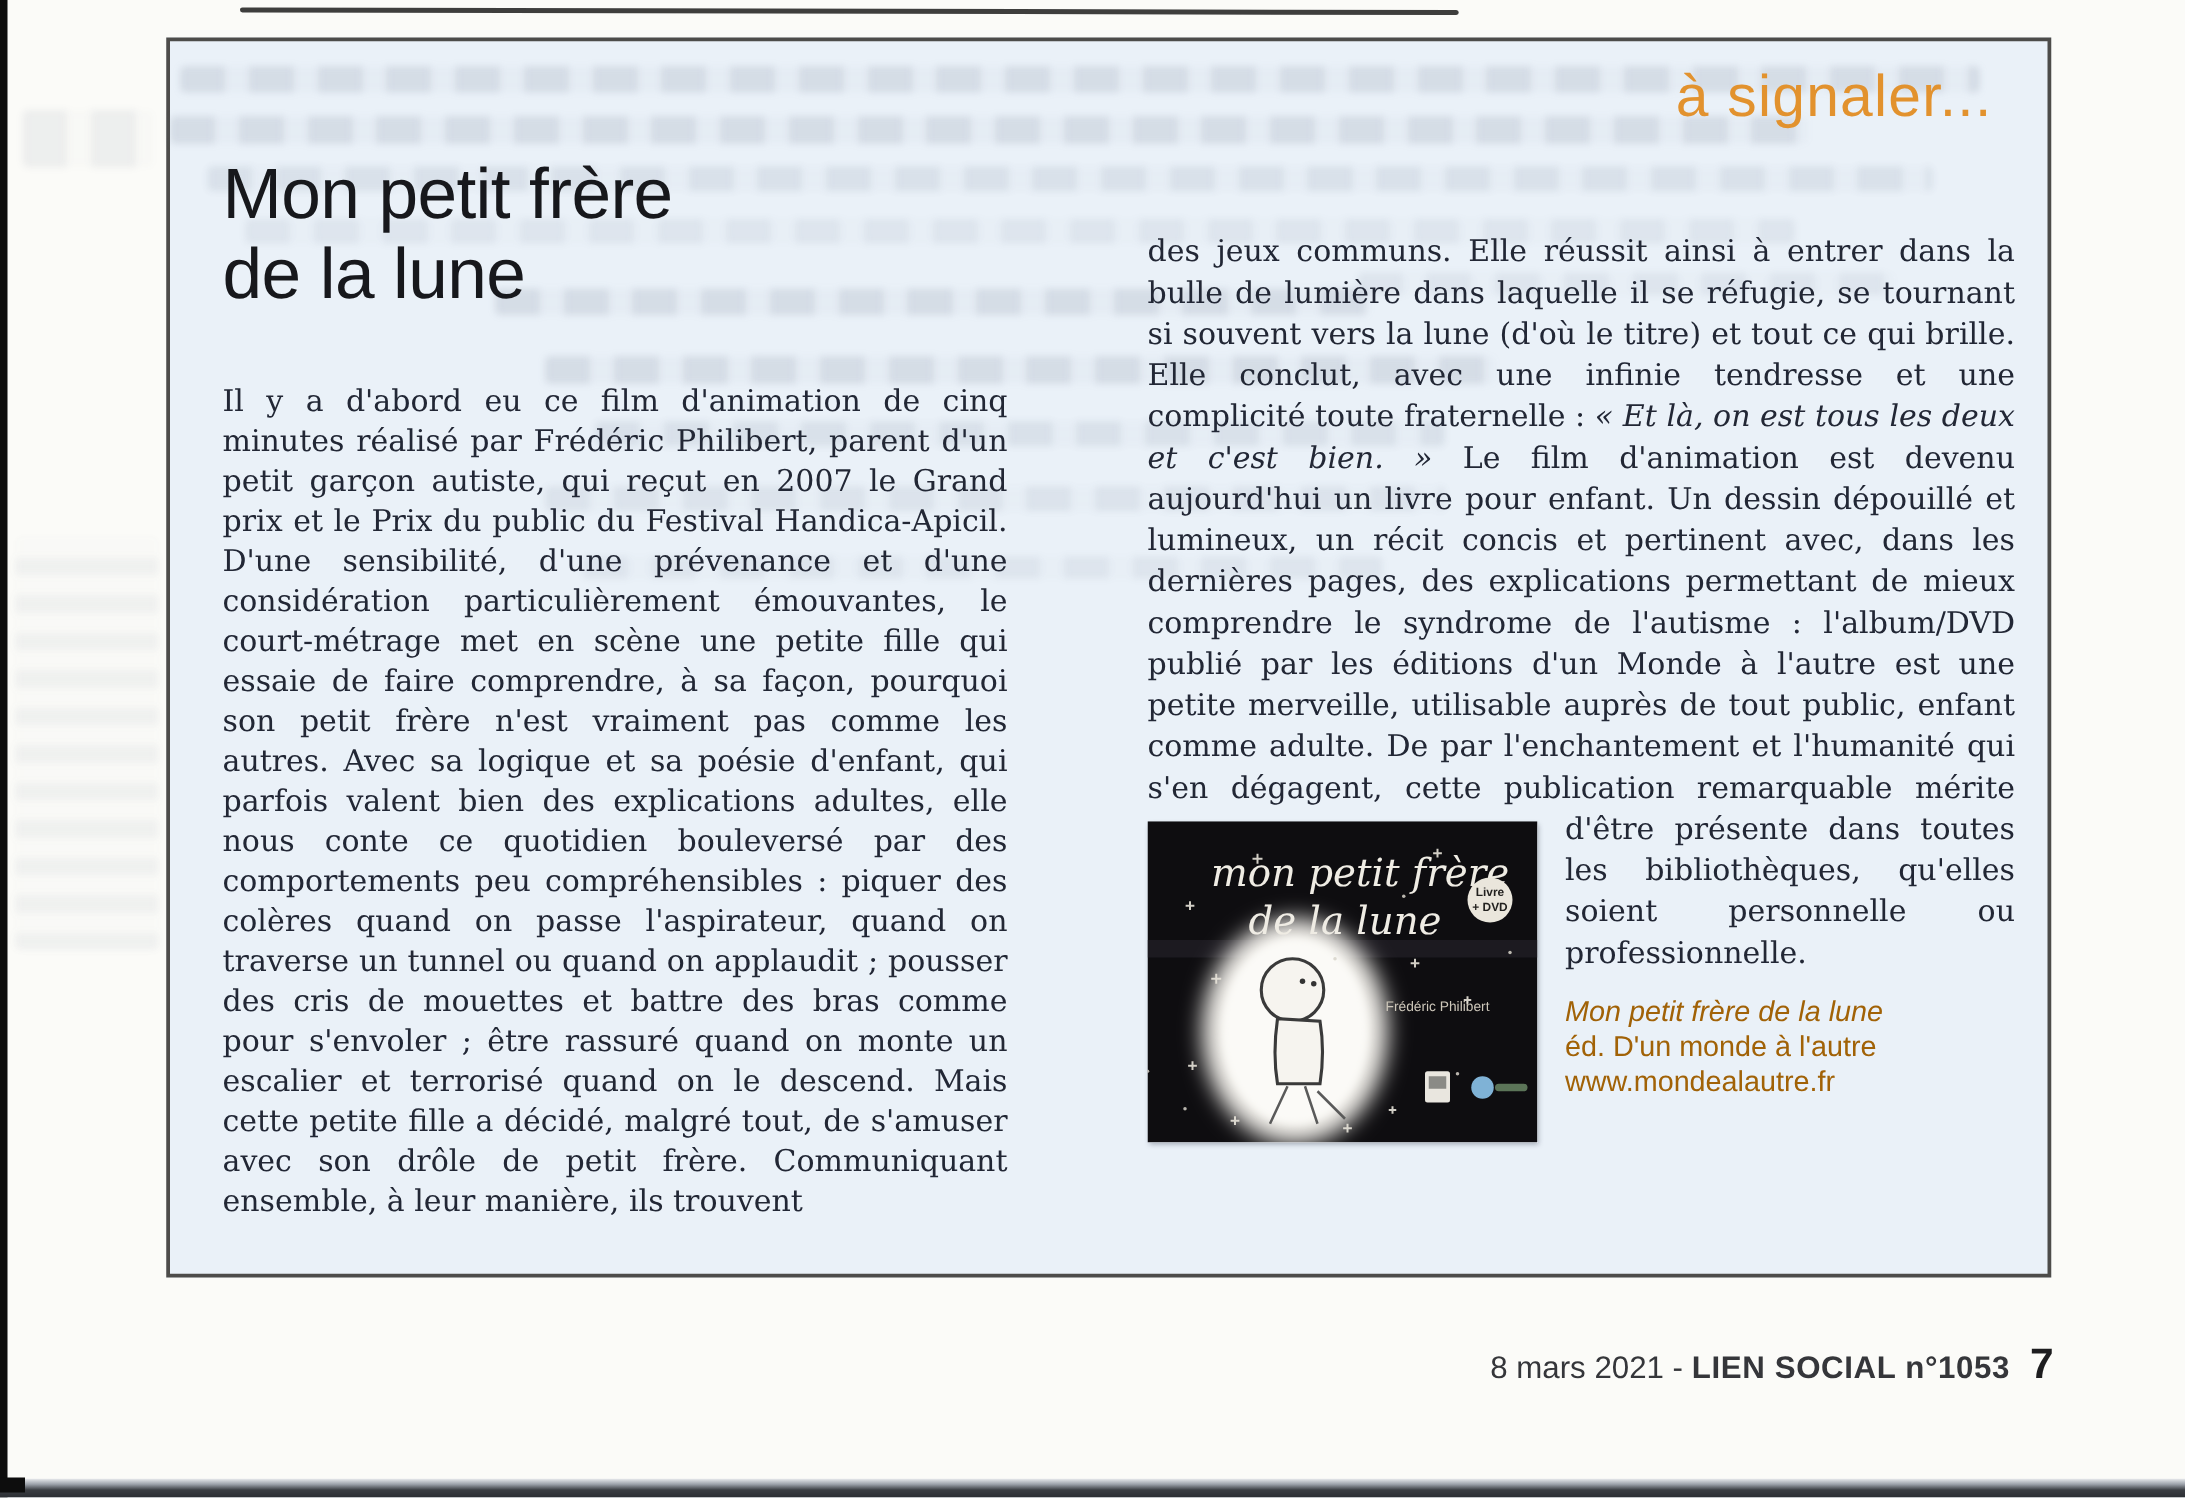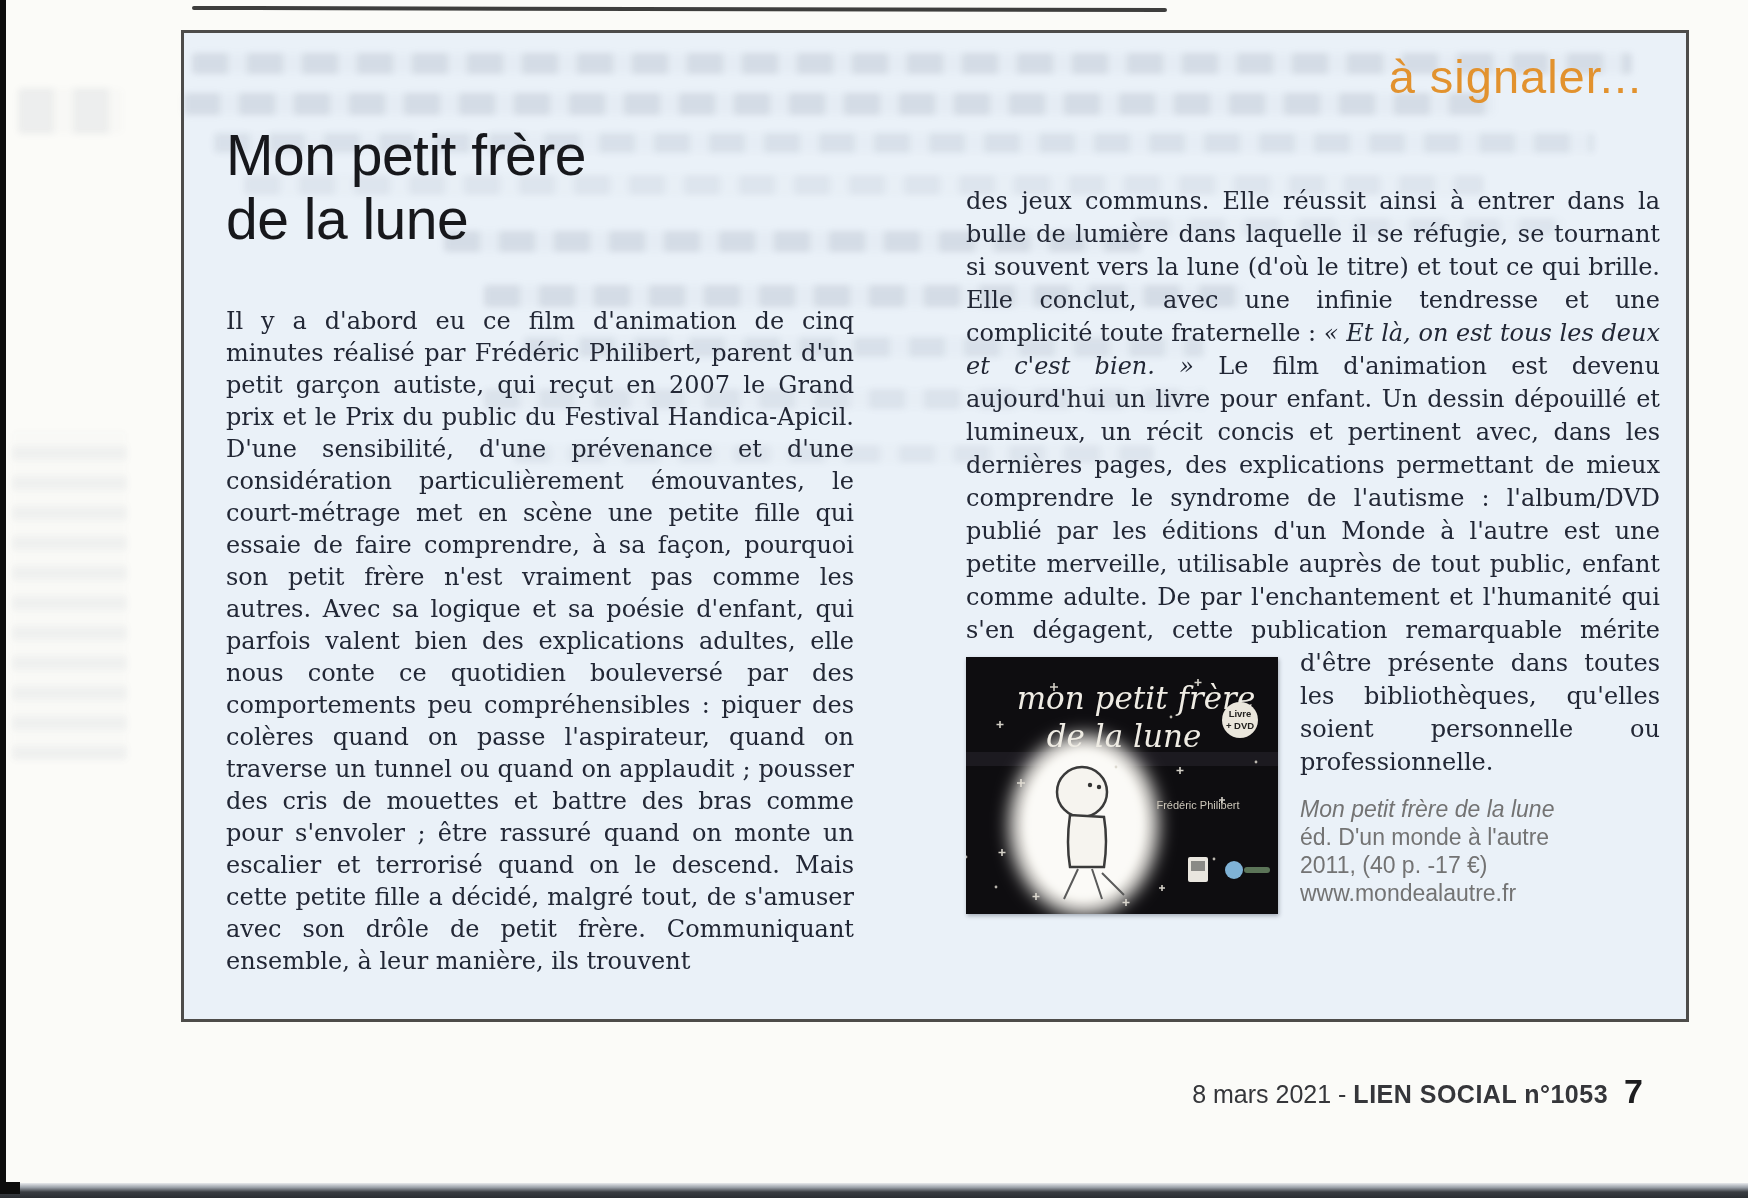--- a/index.html
+++ b/index.html
@@ -21,21 +21,21 @@
            background:repeating-linear-gradient(90deg,
              rgba(92,104,128,.15) 0px, rgba(92,104,128,.15) 36px,
              rgba(92,104,128,.03) 36px, rgba(92,104,128,.03) 55px); }
   .ghost.v { background:repeating-linear-gradient(0deg,
              rgba(92,104,128,.10) 0px, rgba(92,104,128,.10) 14px,
              rgba(92,104,128,.02) 14px, rgba(92,104,128,.02) 30px); }
 
   
   .article-box {
     position:absolute; left:133px; top:30px; width:1508px; height:992px;
-    background:#eaf1f8; border:3px solid #4d4c4a;margin-left:48px;
+    background:#eaf1f8; border:3px solid #4d4c4a;
   }
 
   .section-label {
     position:absolute; top:16px; right:44px;
     font-size:47px; color:#e2922e; letter-spacing:1px; font-weight:400;
   }
 
   .article-title {
     position:absolute; left:42px; top:90px;
     font-size:57px; line-height:1.13; font-weight:500;
@@ -50,21 +50,21 @@
 
   .cover-float {
     float:left; width:312px; height:257px; margin:10px 22px 8px 0;
     display:block; box-shadow:1px 2px 4px rgba(40,50,70,.35);
   }
   .cover-float svg { display:block; }
 
   .book-caption {
     margin-top:16px;
     font-family:"Liberation Sans", sans-serif;
-    font-size:23px; line-height:28px; color:#737373; text-align:left;
+    font-size:23px; line-height:28px; color:#a16207; text-align:left;
     font-weight:500;
   }
   .book-caption .cap-title { font-style:italic; }
 
   .page-footer {
     position:absolute; top:1072px; right:105px; white-space:nowrap;
     color:#35363a; font-size:25px;
   }
   .page-footer .mag { font-weight:bold; letter-spacing:.5px; }
   .page-footer .pnum { font-weight:bold; font-size:34px; margin-left:16px; color:#1d1d1f; }
@@ -162,20 +162,19 @@
             <rect x="225" y="204" width="14" height="10" fill="#8a8a86"></rect>
             <circle cx="268" cy="213" r="9" fill="#7fb2d6"></circle>
             <rect x="278" y="210" width="26" height="6" rx="3" fill="#6f8f6a" opacity=".8"></rect>
           </g>
         </svg>
         </span><span>mérite d'être présente dans toutes les bibliothèques, qu'elles soient personnelle ou professionnelle.</span></p>
 
     <div class="book-caption">
       <div class="cap-title">Mon petit frère de la lune</div>
       <div>éd. D'un monde à l'autre</div>
-      <div>2011, (40 p. -17 €)</div>
       <div>www.mondealautre.fr</div>
     </div>
   </div>
 </div>
 
 <div class="page-footer"><span>8 mars 2021 - </span><span class="mag">LIEN SOCIAL n°1053</span><span class="pnum">7</span>
 </div>
 
 </body></html>

